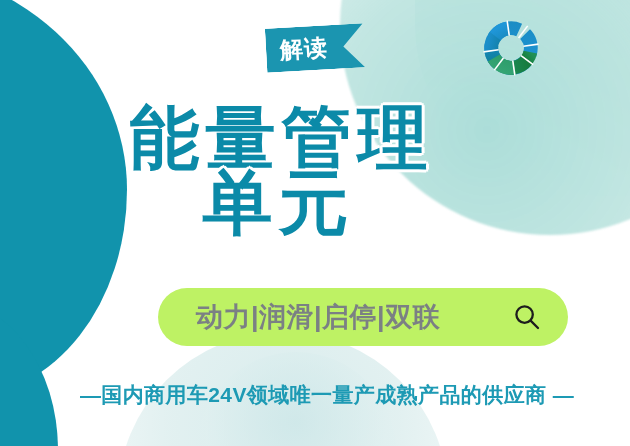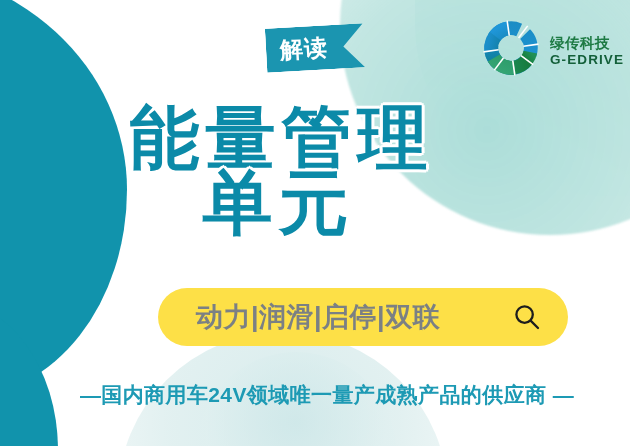--- a/index.html
+++ b/index.html
@@ -185,21 +185,21 @@
     padding-right: 6px;
   }
 
   
   .searchbar {
     position: absolute;
     left: 158px;
     top: 288px;
     width: 410px;
     height: 58px;
-    background: #fde047;
+    background: #bef264;
     border-radius: 29px;
     display: flex;
     align-items: center;
     box-sizing: border-box;
     padding: 0 26px 0 38px;
   }
   .search-text {
     flex: 1;
     font-size: 27px;
     font-weight: bold;
@@ -298,24 +298,20 @@
       <g transform="translate(50,50)" stroke="#ffffff" stroke-width="2.4">
         <line x1="0" y1="-42" x2="0" y2="-19" transform="rotate(-8)"></line>
         <line x1="0" y1="-42" x2="0" y2="-19" transform="rotate(37)"></line>
         <line x1="0" y1="-42" x2="0" y2="-19" transform="rotate(82)"></line>
         <line x1="0" y1="-42" x2="0" y2="-19" transform="rotate(127)"></line>
         <line x1="0" y1="-42" x2="0" y2="-19" transform="rotate(172)"></line>
         <line x1="0" y1="-42" x2="0" y2="-19" transform="rotate(217)"></line>
         <line x1="0" y1="-42" x2="0" y2="-19" transform="rotate(262)"></line>
       </g>
     </svg>
-    <div class="logo-text">
-      <div class="logo-cn">绿传科技</div>
-      <div class="logo-en">G-EDRIVE</div>
-    </div>
   </div>
 
   <div class="ribbon">
     <span class="ribbon-label">解读</span>
   </div>
 
   <div class="headline">
     <div class="headline-line">能量管理</div>
     <div class="headline-line second">单元</div>
   </div>

